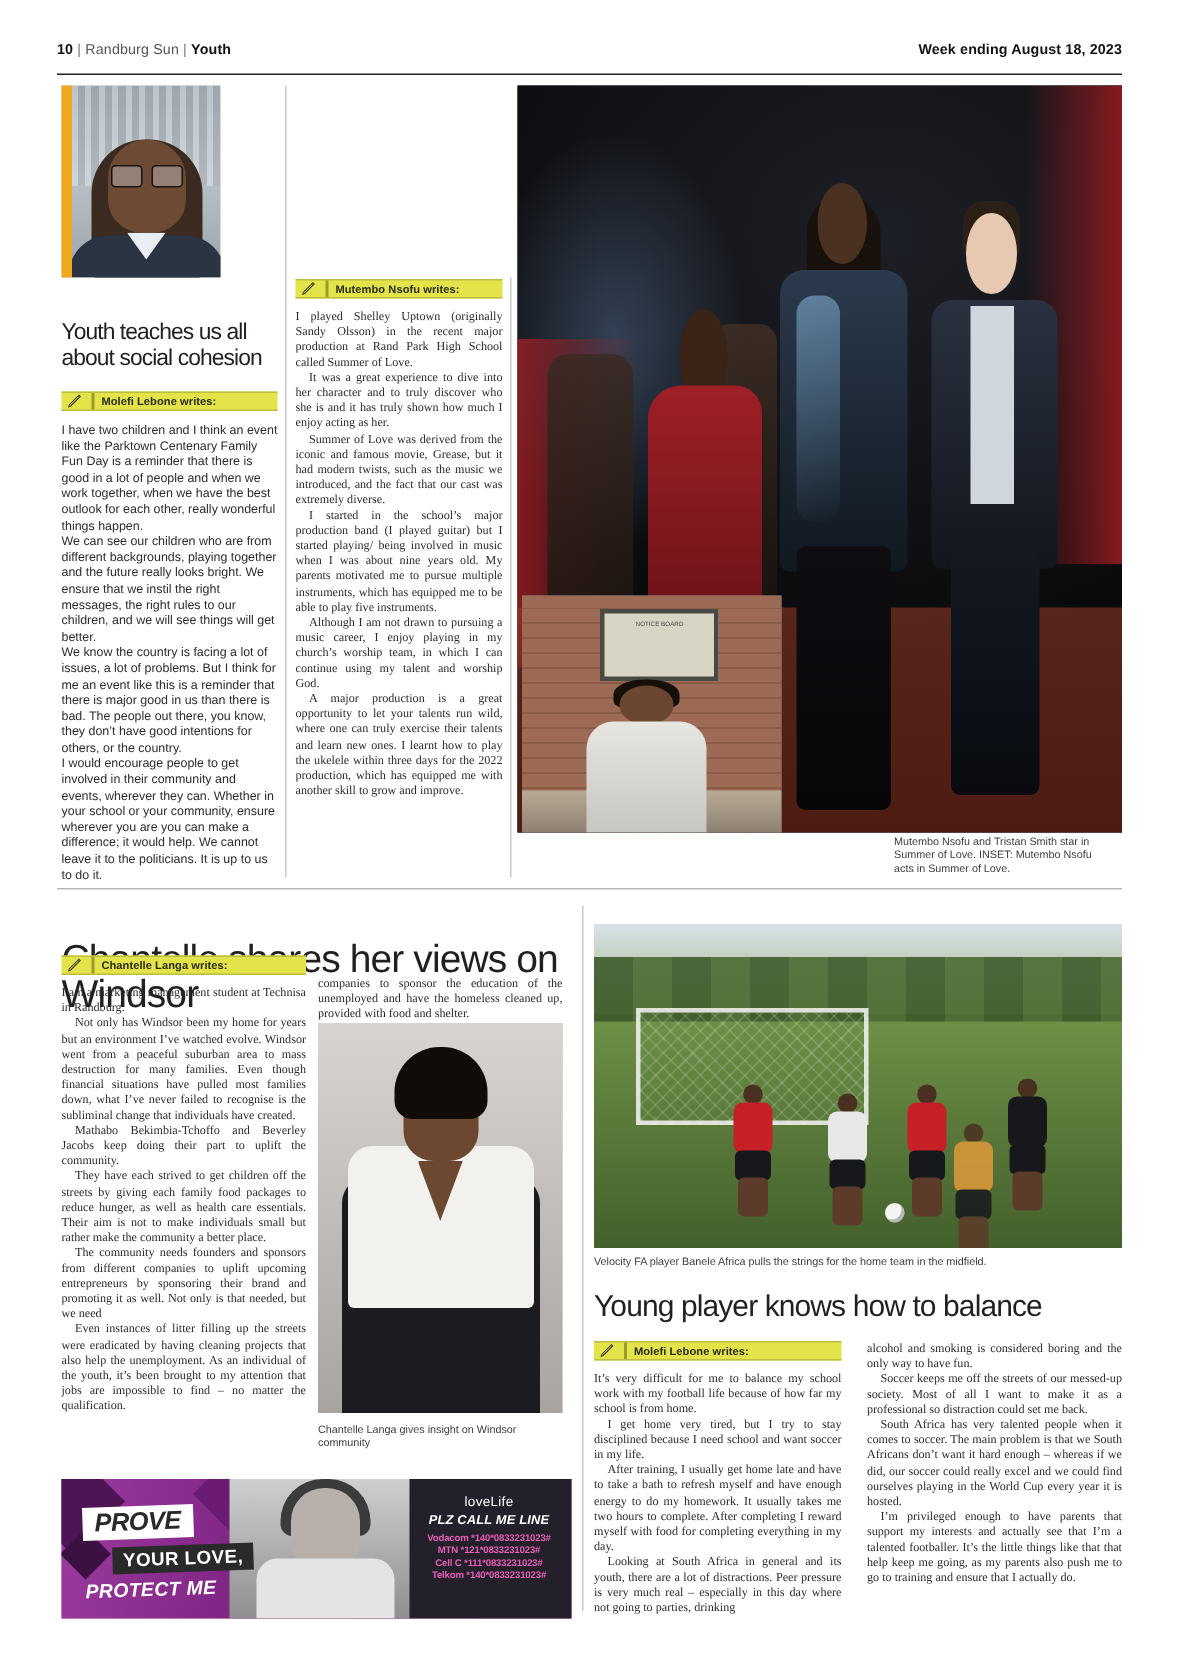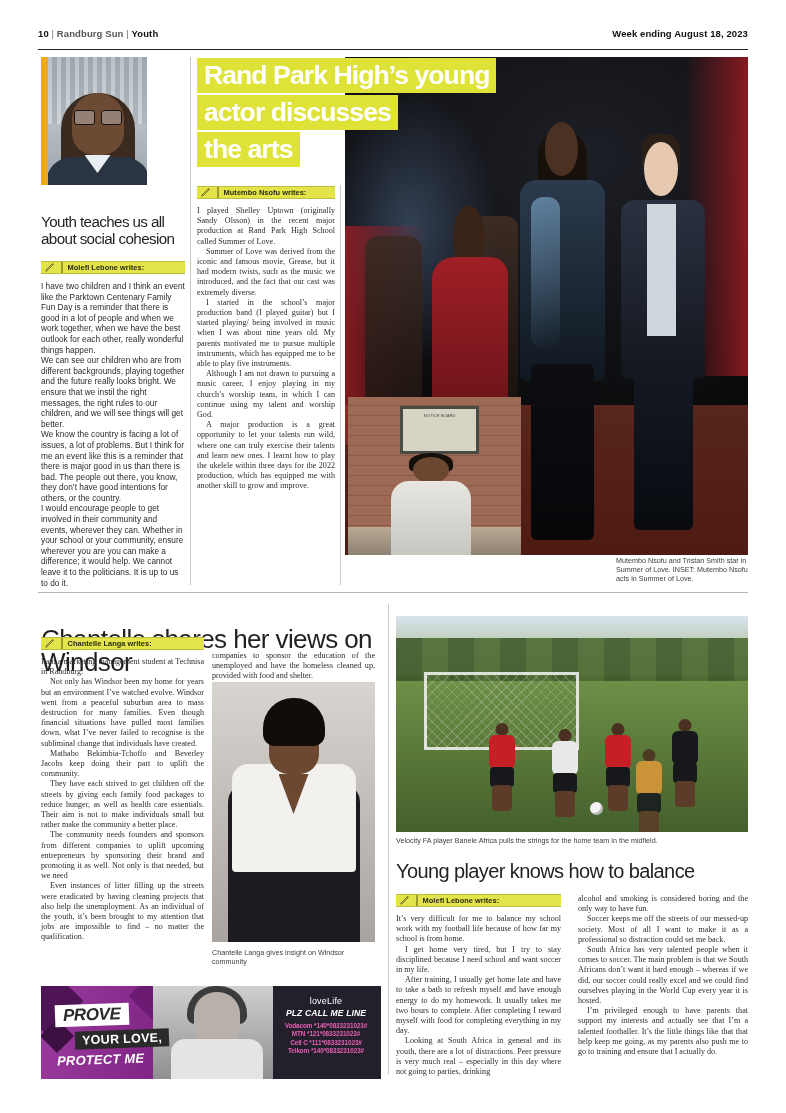--- a/index.html
+++ b/index.html
@@ -16,21 +16,21 @@
 
   
   .masthead {
     position: absolute; left: 38px; top: 28px; width: 710px; height: 22px;
     border-bottom: 1.6px solid #231f20;
     display: flex; align-items: flex-start; justify-content: space-between;
   }
   .mh-left { font-size: 9.5px; letter-spacing: .1px; color:#3a3a3a; }
   .mh-left .pg { font-weight: 700; color:#111; }
   .mh-left .sep { color:#777; }
-  .mh-left .pub { font-weight:700; color:#555; }
+  .mh-left .pub { font-weight:400; color:#555; }
   .mh-left .sect { font-weight:700; color:#111; }
   .mh-right { font-size: 9.5px; font-weight:700; color:#111; letter-spacing:.1px; }
   .body-col p {
     margin: 0; font-family:"Liberation Serif", serif;
     font-size: 8.1px; line-height: 10.2px; text-align: justify;
     color:#2b2b2b;
   }
   .body-col p + p { text-indent: 9px; }
   .sans-col p {
     margin:0; font-family:"Liberation Sans", sans-serif;
@@ -191,21 +191,21 @@
   .ip-person { position:absolute; left:22%; bottom:0; width:52%; height:62%; }
   .ip-person .head { position:absolute; left:30%; top:0; width:40%; height:26%;
     background:#6b4630; border-radius:50%; }
   .ip-person .hair { position:absolute; left:26%; top:-4%; width:48%; height:20%;
     background:#160f0a; border-radius:50% 50% 30% 30%; }
   .ip-person .body { position:absolute; left:6%; top:24%; width:88%; height:76%;
     background:linear-gradient(180deg,#e8e6e1,#c8c6c0); border-radius:18px 18px 0 0; }
   .ip-floor { position:absolute; left:0; right:0; bottom:0; height:18%;
     background:linear-gradient(180deg,#b9aa95,#8e8173); }
 
-  .cap-stage { position:absolute; left:616px; top:556px; width:146px; }
+  .cap-stage { position:absolute; left:596px; top:556px; width:146px; }
 
   
   .hrule { position:absolute; background:#b5b5b5; height:1px; }
 
   
   .h-chantelle { position:absolute; left:41px; top:628px; width:350px;
     font-size:26px; line-height:23px; }
   .ch-col1 { position:absolute; left:41px; top:637px; width:163px; }
   .ch-col2 { position:absolute; left:212px; top:651px; width:163px; }
 
@@ -385,37 +385,33 @@
       <div class="ip-board-txt">NOTICE BOARD</div>
     </div>
     <div class="ip-floor"></div>
     <div class="ip-person">
       <div class="hair"></div>
       <div class="head"></div>
       <div class="body"></div>
     </div>
   </div>
 
-  <div class="feat-headline">
-    <div><span class="fh-line">Rand Park High’s young</span></div>
-    <div><span class="fh-line">actor discusses</span></div>
-    <div><span class="fh-line">the arts</span></div>
-  </div>
 
   <div style="position:absolute; left:197px; top:186px; width:138px;">
     <div class="byline">
       <svg class="pen" viewBox="0 0 24 24">
         <path d="M3 20 L5.4 19.2 L19.6 5 L17.8 3.2 L3.6 17.4 Z" fill="none" stroke="#3a3a1a" stroke-width="1.5"></path>
         <path d="M16.4 4.6 L18.2 6.4" stroke="#3a3a1a" stroke-width="1.2"></path>
       </svg>
       <div class="bar"></div>
       <div class="txt">Mutembo Nsofu writes:</div>
     </div>
     <div class="body-col">
       <p>I played Shelley Uptown (originally Sandy Olsson) in the recent major production at Rand Park High School called Summer of Love.</p>
+      <p>It was a great experience to dive into her character and to truly discover who she is and it has truly shown how much I enjoy acting as her.</p>
       <p>Summer of Love was derived from the iconic and famous movie, Grease, but it had modern twists, such as the music we introduced, and the fact that our cast was extremely diverse.</p>
       <p>I started in the school’s major production band (I played guitar) but I started playing/ being involved in music when I was about nine years old. My parents motivated me to pursue multiple instruments, which has equipped me to be able to play five instruments.</p>
       <p>Although I am not drawn to pursuing a music career, I enjoy playing in my church’s worship team, in which I can continue using my talent and worship God.</p>
       <p>A major production is a great opportunity to let your talents run wild, where one can truly exercise their talents and learn new ones. I learnt how to play the ukelele within three days for the 2022 production, which has equipped me with another skill to grow and improve.</p>
     </div>
   </div>
 
   <div class="caption cap-stage">Mutembo Nsofu and Tristan Smith star in Summer of Love. INSET: Mutembo Nsofu acts in Summer of Love.</div>
 
   <div class="hrule" style="left:38px; top:592px; width:710px;"></div>

